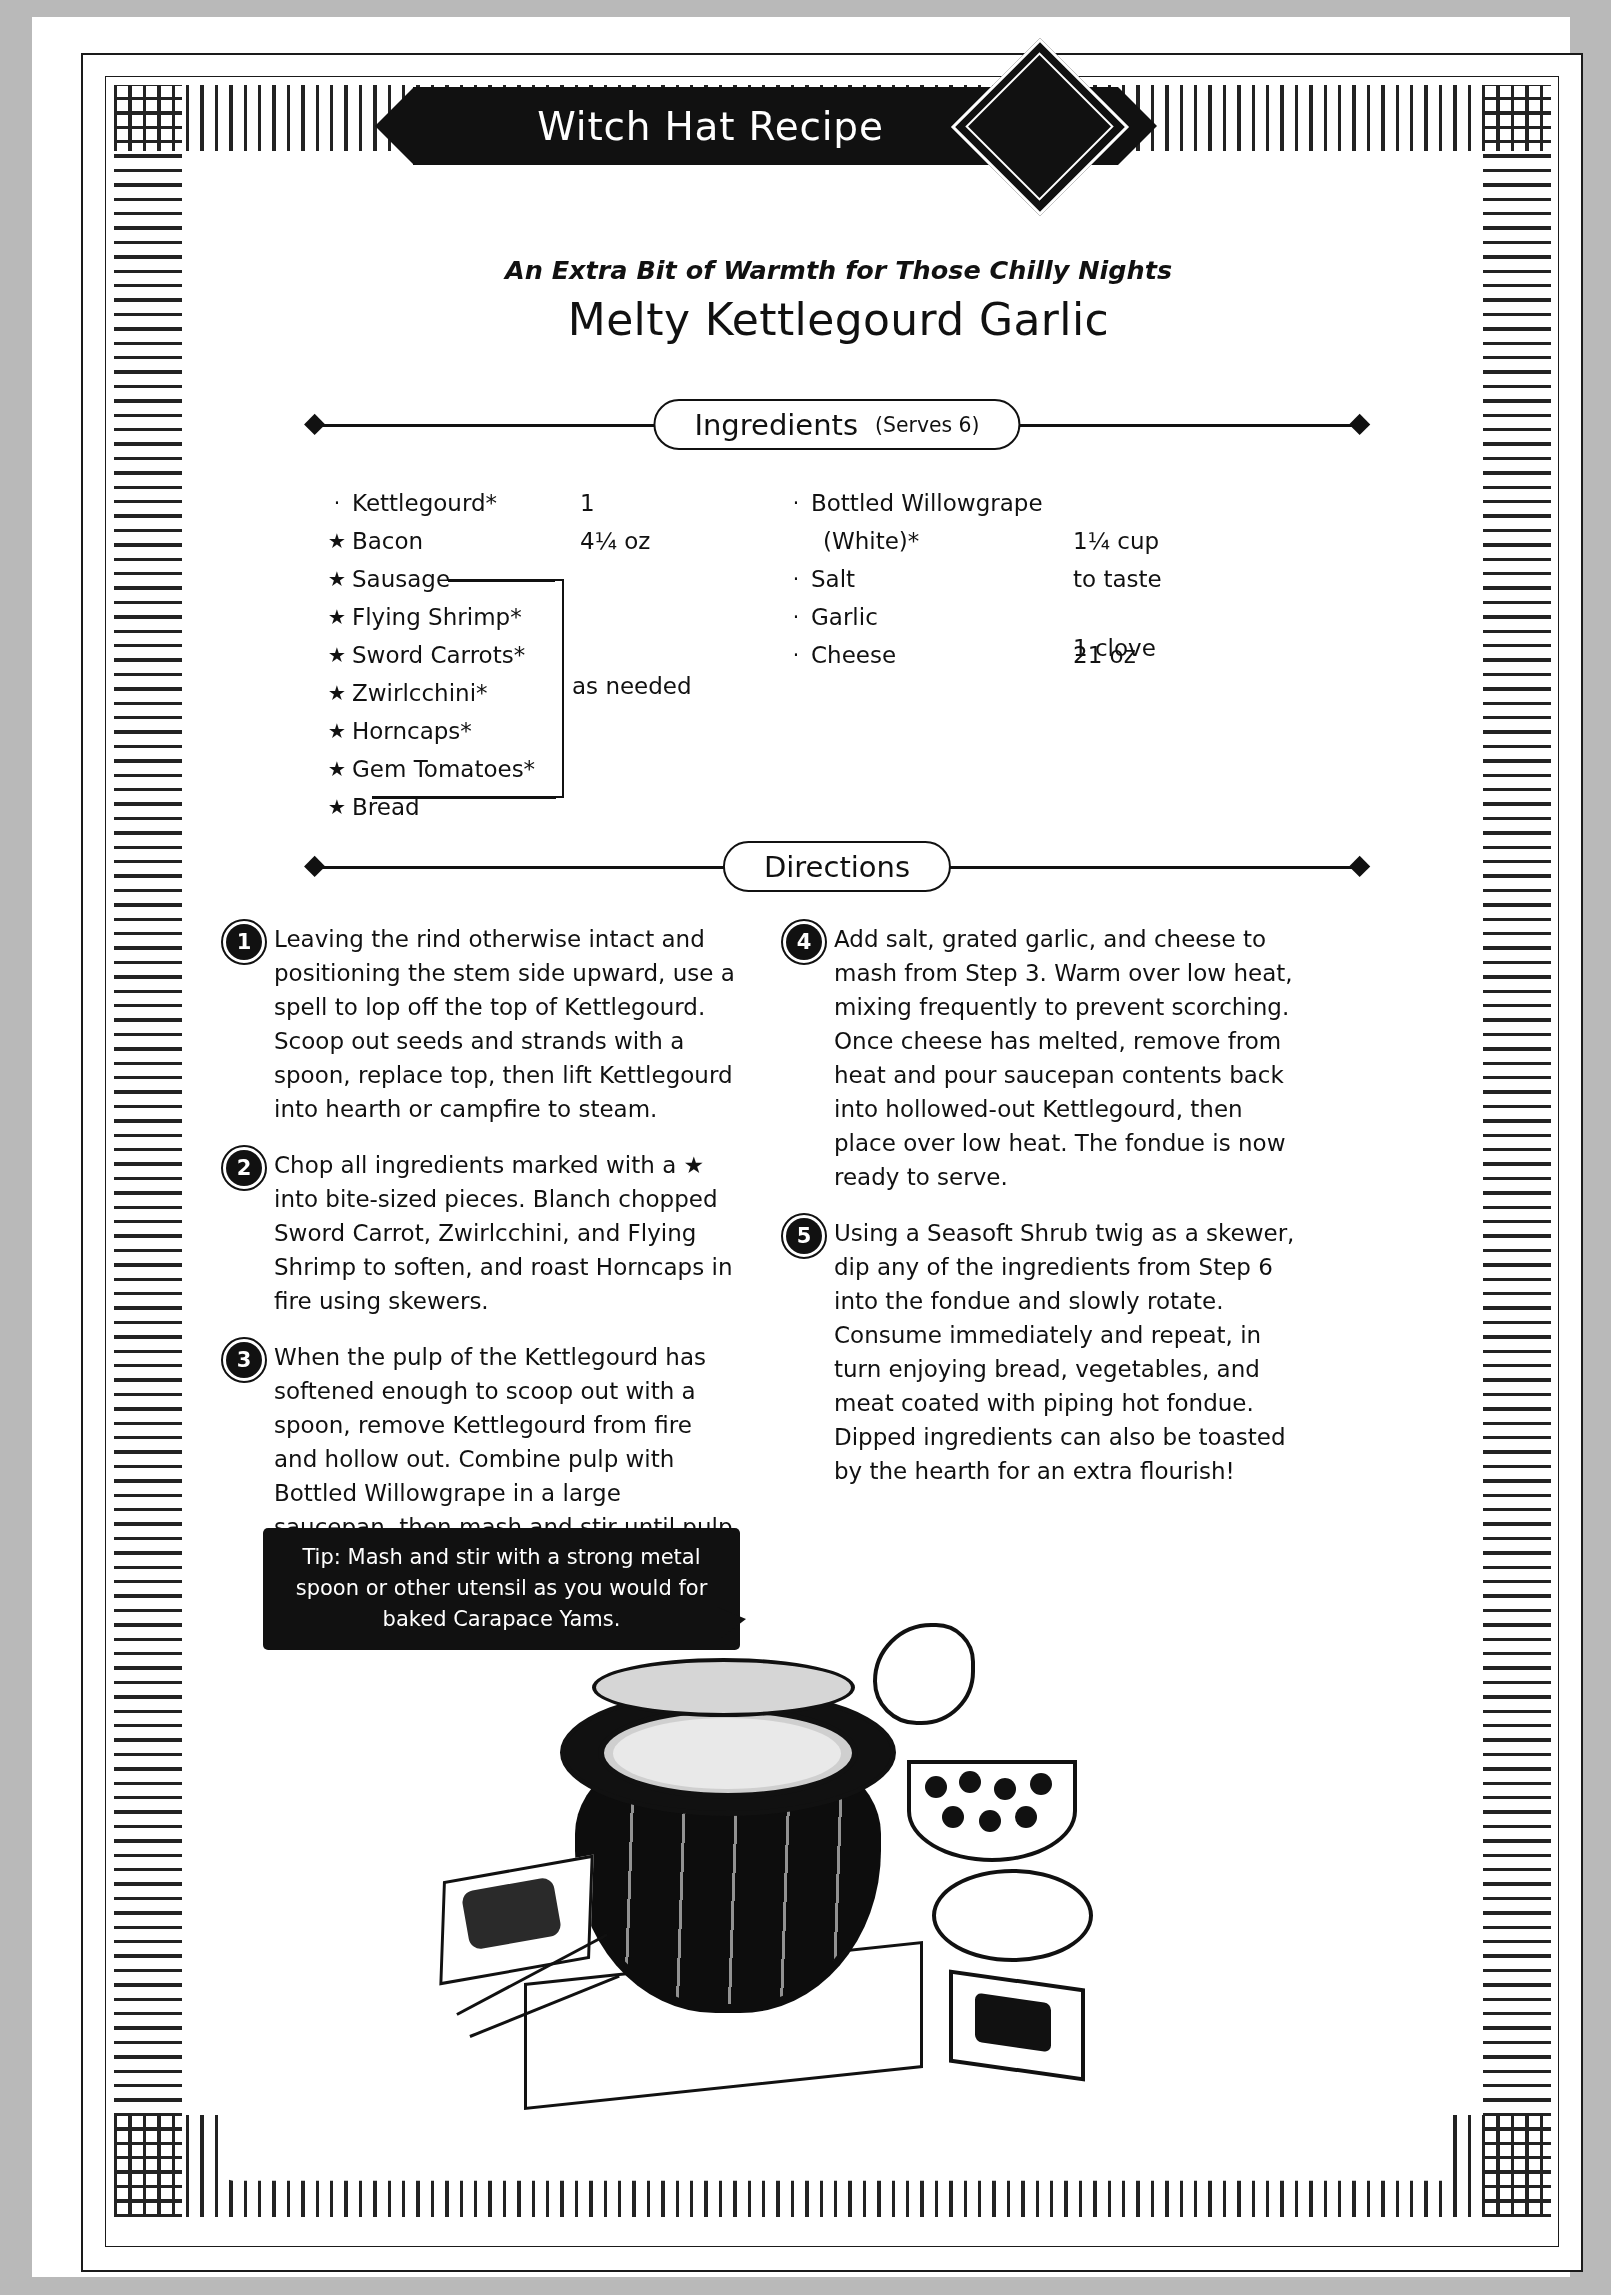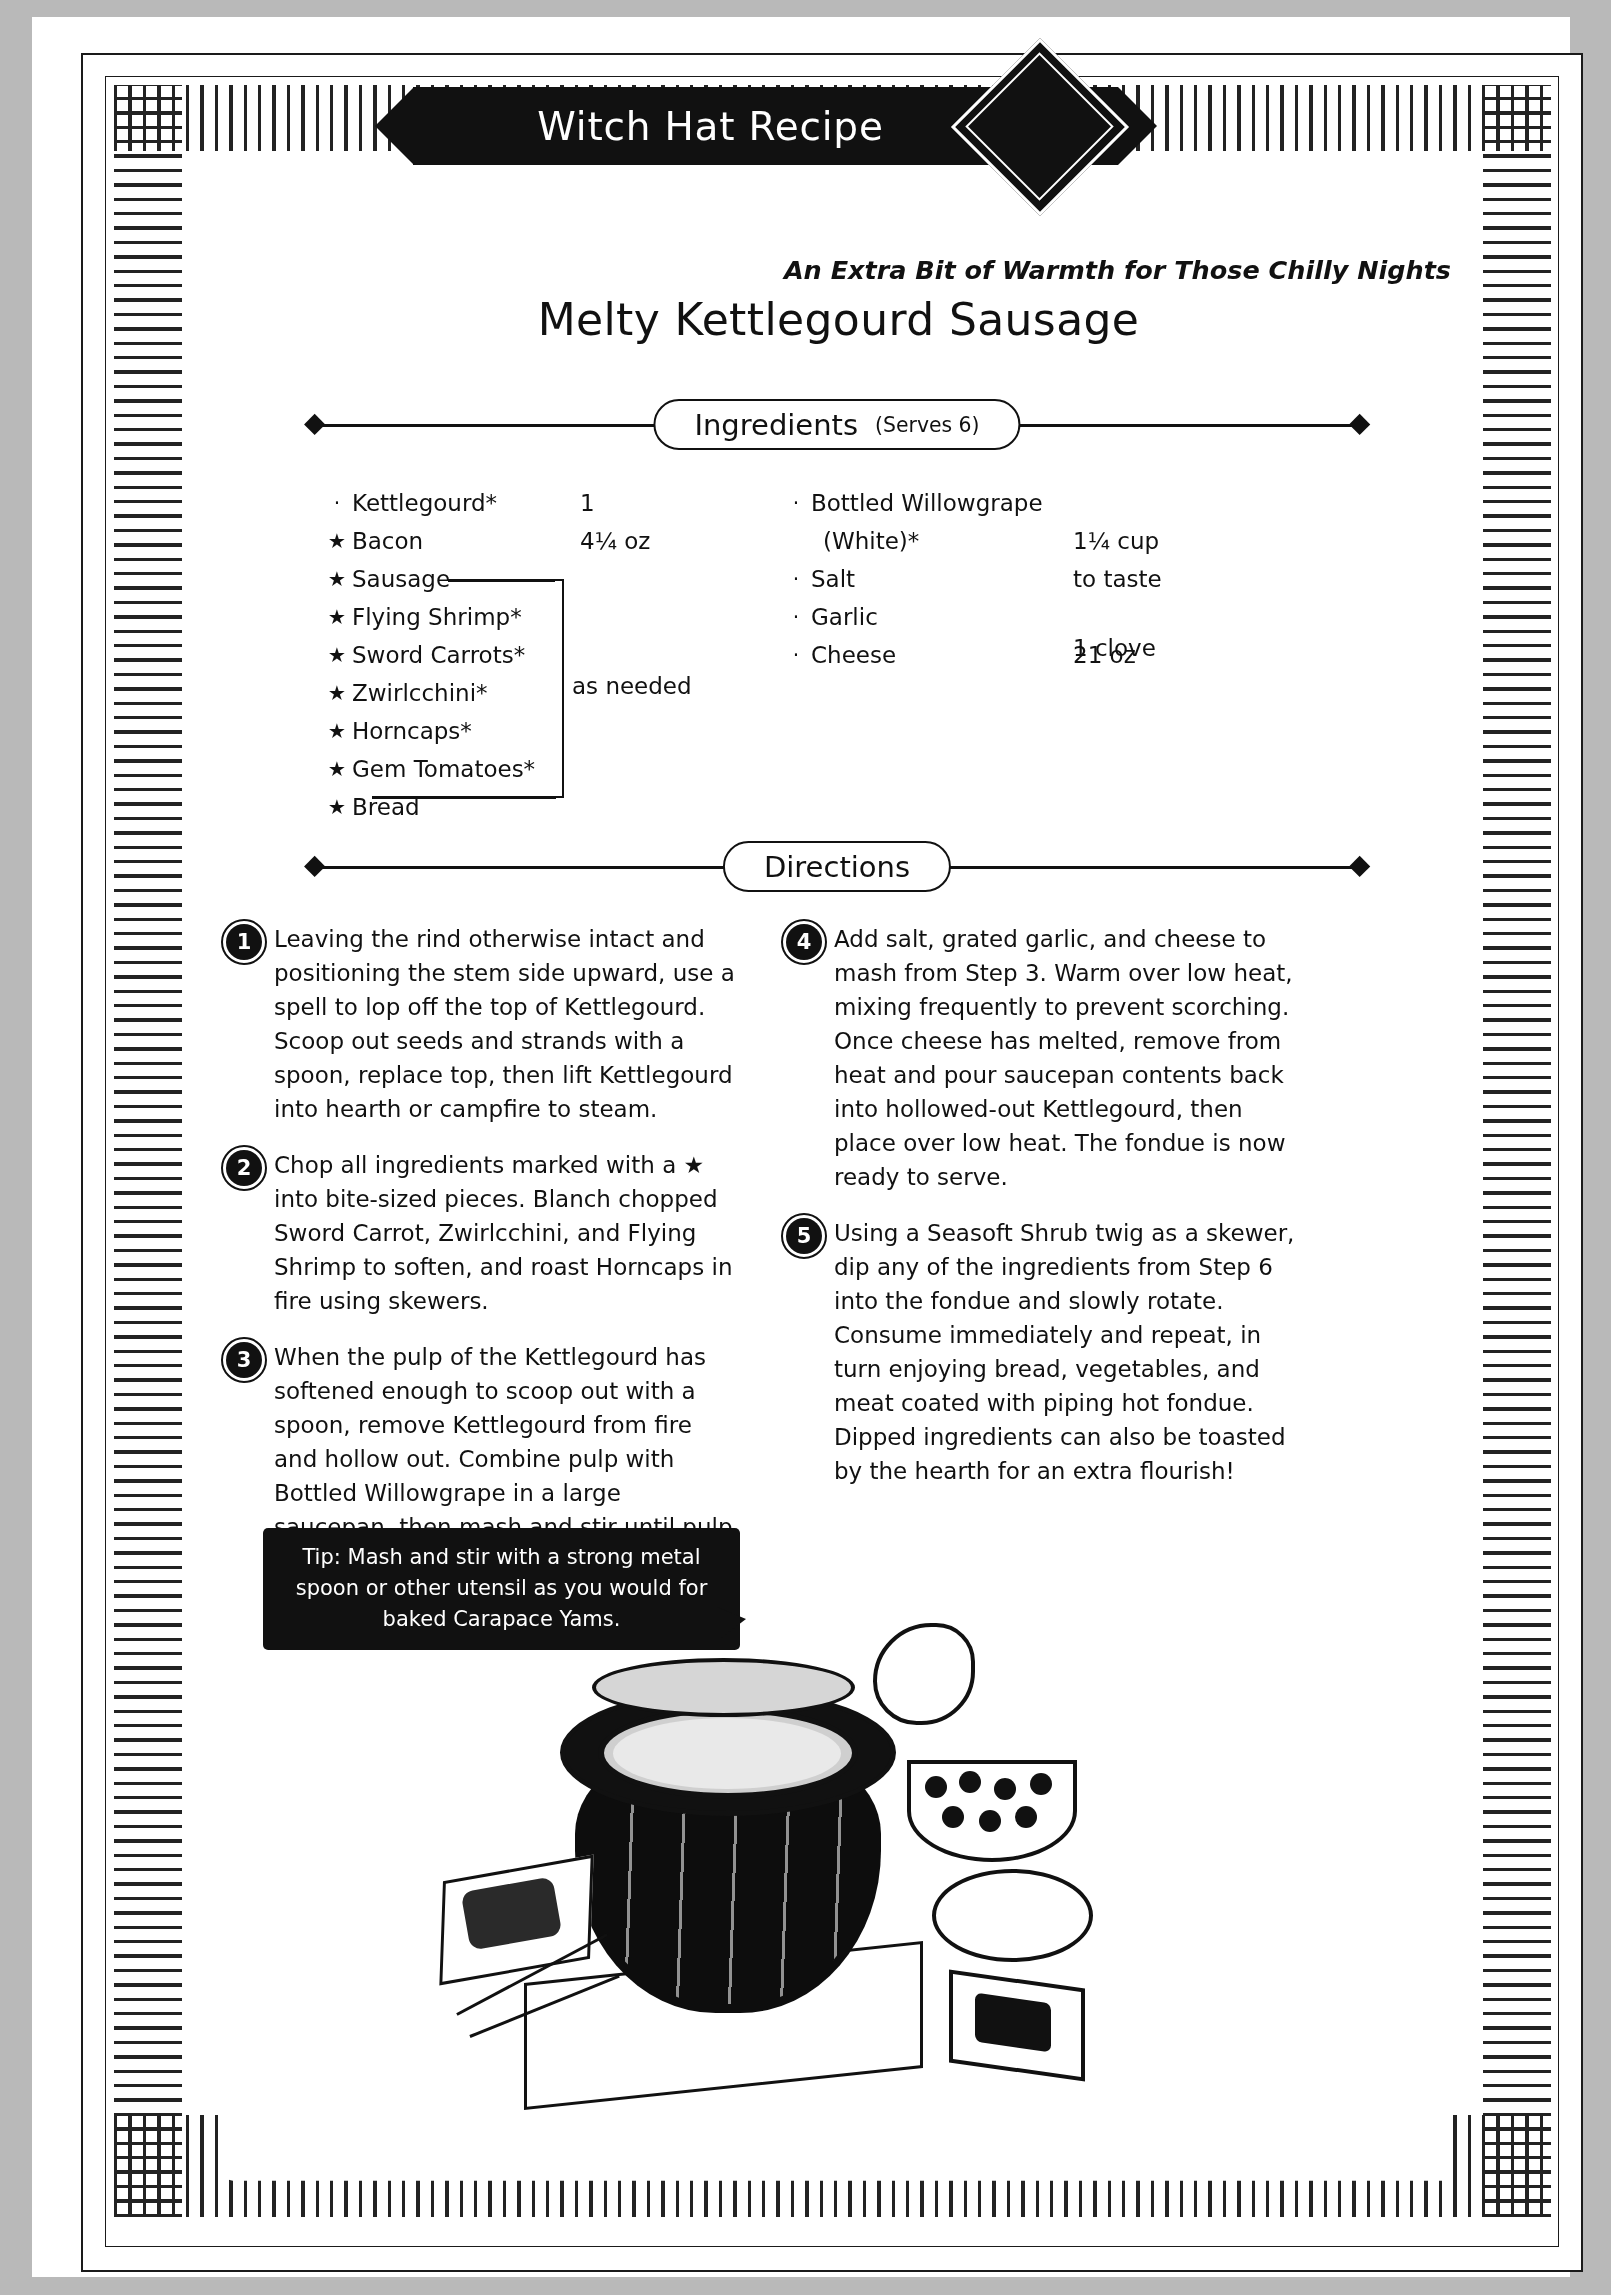--- a/index.html
+++ b/index.html
@@ -122,21 +122,21 @@
     font-size: 41px;
     font-weight: bold;
     z-index: 5;
   }
 
   
   .subtitle {
     position: absolute;
     left: 194px; top: 238px;
     width: 1225px;
-    text-align: right;
+    text-align: center;
     font-style: italic;
     font-weight: bold;
     font-size: 25.5px;
     color: #111;
     font-family: "DejaVu Sans", sans-serif;
   }
   .title {
     position: absolute;
     left: 194px; top: 277px;
     width: 1225px;
@@ -429,21 +429,21 @@
   <div class="paper"></div>
 
   <div class="banner-left-arrow"></div>
   <div class="banner-right-arrow"></div>
   <div class="banner-body"></div>
   <div class="banner-title">Witch Hat Recipe</div>
   <div class="page-diamond"></div>
   <div class="page-diamond-inner"></div>
 
   <div class="subtitle">An Extra Bit of Warmth for Those Chilly Nights</div>
-  <div class="title">Melty Kettlegourd Sausage</div>
+  <div class="title">Melty Kettlegourd Garlic</div>
 
   <div class="section-head" style="left:270px; top:382px;">
     <div class="rule"></div>
     <div class="dia-l"></div>
     <div class="dia-r"></div>
     <div class="label-wrap">
       <span class="label">Ingredients</span>
       <span class="serves">(Serves 6)</span>
     </div>
   </div>

